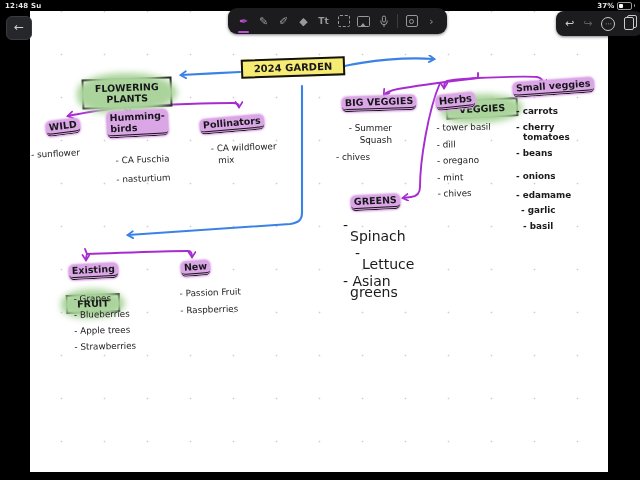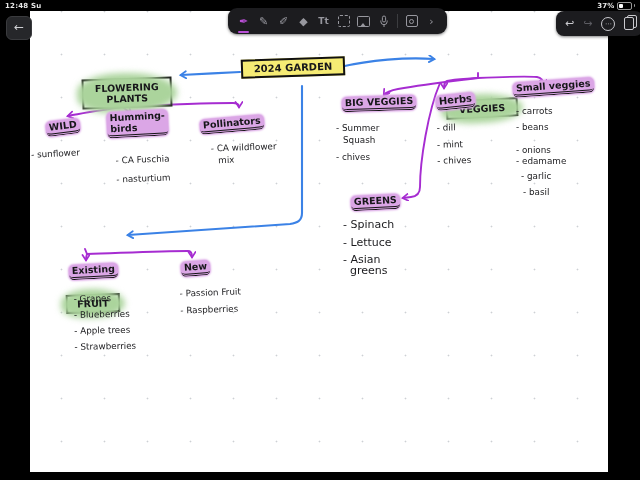--- a/index.html
+++ b/index.html
@@ -173,51 +173,54 @@
       <span class="sub hl">Pollinators</span>
     </div>
     <div class="mm list" style="left:181px;top:130px;font-size:8.8px;width:82px;line-height:12px;transform:rotate(-2deg);">
       <div class="item">- CA wildflower mix</div>
     </div>
 
     <div class="mm" style="left:312px;top:85px;font-size:9.5px;transform:rotate(-2deg);">
       <span class="sub hl">BIG VEGGIES</span>
     </div>
     <div class="mm list" style="left:306px;top:112px;font-size:8.8px;width:56px;line-height:11.5px;">
-      <div class="item" style="margin-bottom:6px;">- Summer Squash</div>
+      <div class="item" style="margin-bottom:6px;text-align:right;">- Summer Squash</div>
       <div class="item">- chives</div>
     </div>
 
     <div class="mm" style="left:406px;top:83px;font-size:10px;transform:rotate(-6deg);">
       <span class="sub hl">Herbs</span>
     </div>
     <div class="mm list" style="left:407px;top:108px;font-size:8.8px;width:72px;line-height:16.5px;transform:rotate(-1deg);">
+      <div class="item">- tower basil</div>
       <div class="item">- dill</div>
+      <div class="item">- oregano</div>
       <div class="item">- mint</div>
       <div class="item">- chives</div>
     </div>
 
     <div class="mm" style="left:483px;top:69px;font-size:9.5px;transform:rotate(-4deg);">
       <span class="sub hl">Small veggies</span>
     </div>
-    <div class="mm list" style="left:486px;top:95px;font-size:8.8px;width:72px;line-height:10.5px;">
+    <div class="mm list" style="left:486px;top:95px;font-size:8.8px;width:72px;line-height:10.5px;font-weight:bold;">
       <div class="item" style="margin-bottom:5px;">- carrots</div>
+      <div class="item" style="margin-bottom:5px;">- cherry tomatoes</div>
       <div class="item" style="margin-bottom:13px;">- beans</div>
-      <div class="item" style="margin-bottom:0;">- onions</div>
+      <div class="item" style="margin-bottom:8px;">- onions</div>
       <div class="item" style="margin-bottom:5px;">- edamame</div>
       <div class="item" style="margin-bottom:5px;padding-left:12px;">- garlic</div>
       <div class="item" style="padding-left:14px;">- basil</div>
     </div>
 
     <div class="mm" style="left:321px;top:184px;font-size:9.5px;transform:rotate(-3deg);">
       <span class="sub hl">GREENS</span>
     </div>
-    <div class="mm list" style="left:313px;top:209px;font-size:11px;width:54px;line-height:10.5px;">
+    <div class="mm list" style="left:313px;top:209px;font-size:14px;width:54px;line-height:10.5px;">
       <div class="item" style="margin-bottom:7px;">- Spinach</div>
-      <div class="item" style="margin-bottom:7px;">- Lettuce</div>
+      <div class="item" style="margin-bottom:7px;margin-left:12px;">- Lettuce</div>
       <div class="item">- Asian greens</div>
     </div>
 
     <div class="mm" style="left:39px;top:253px;font-size:9.5px;transform:rotate(-3deg);">
       <span class="sub hl">Existing</span>
     </div>
     <div class="mm list" style="left:44px;top:279px;font-size:8.8px;width:86px;line-height:16px;transform:rotate(-1deg);">
       <div class="item">- Grapes</div>
       <div class="item">- Blueberries</div>
       <div class="item">- Apple trees</div>

